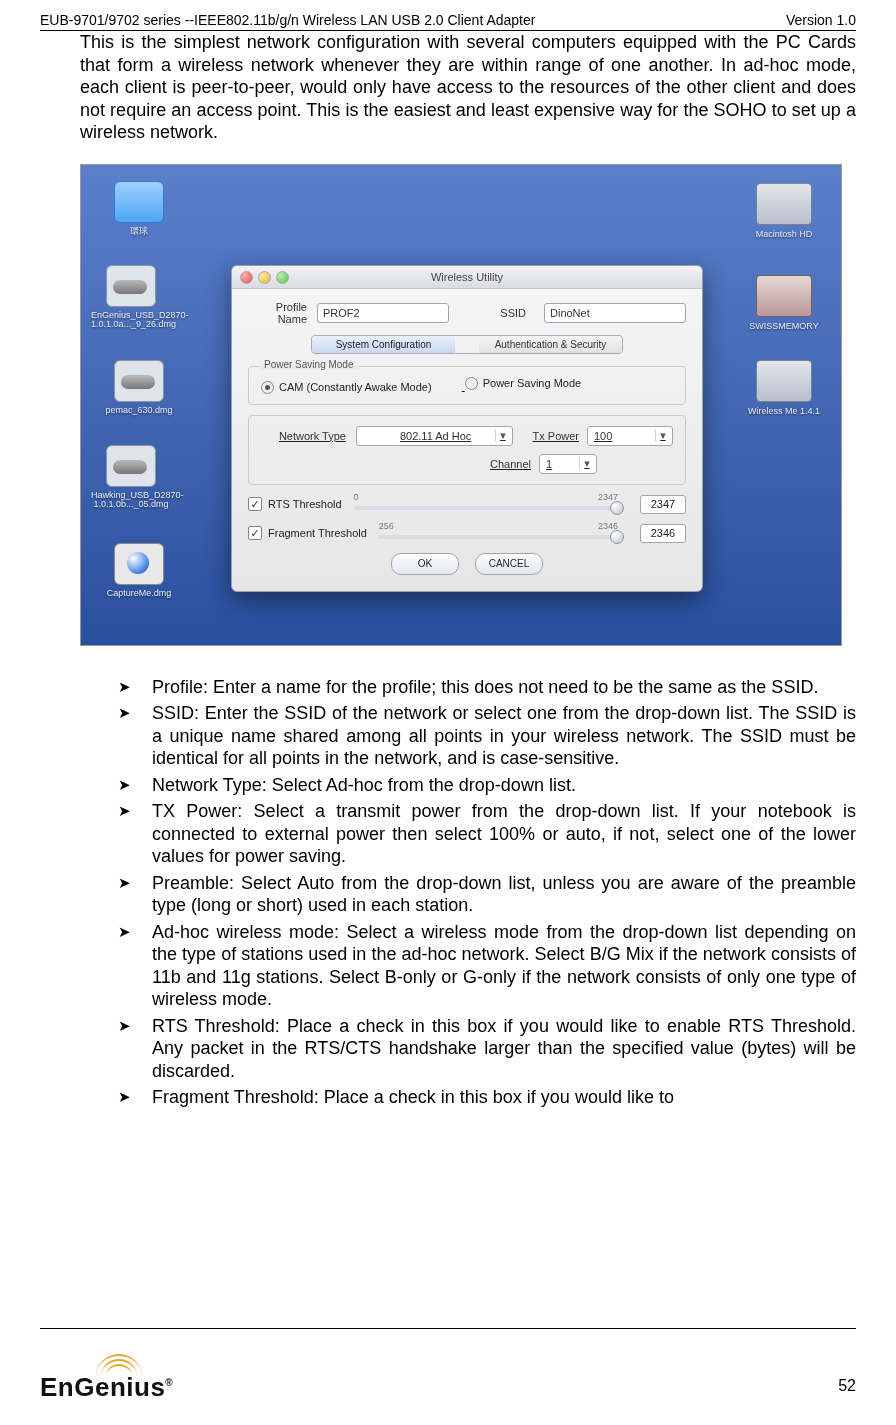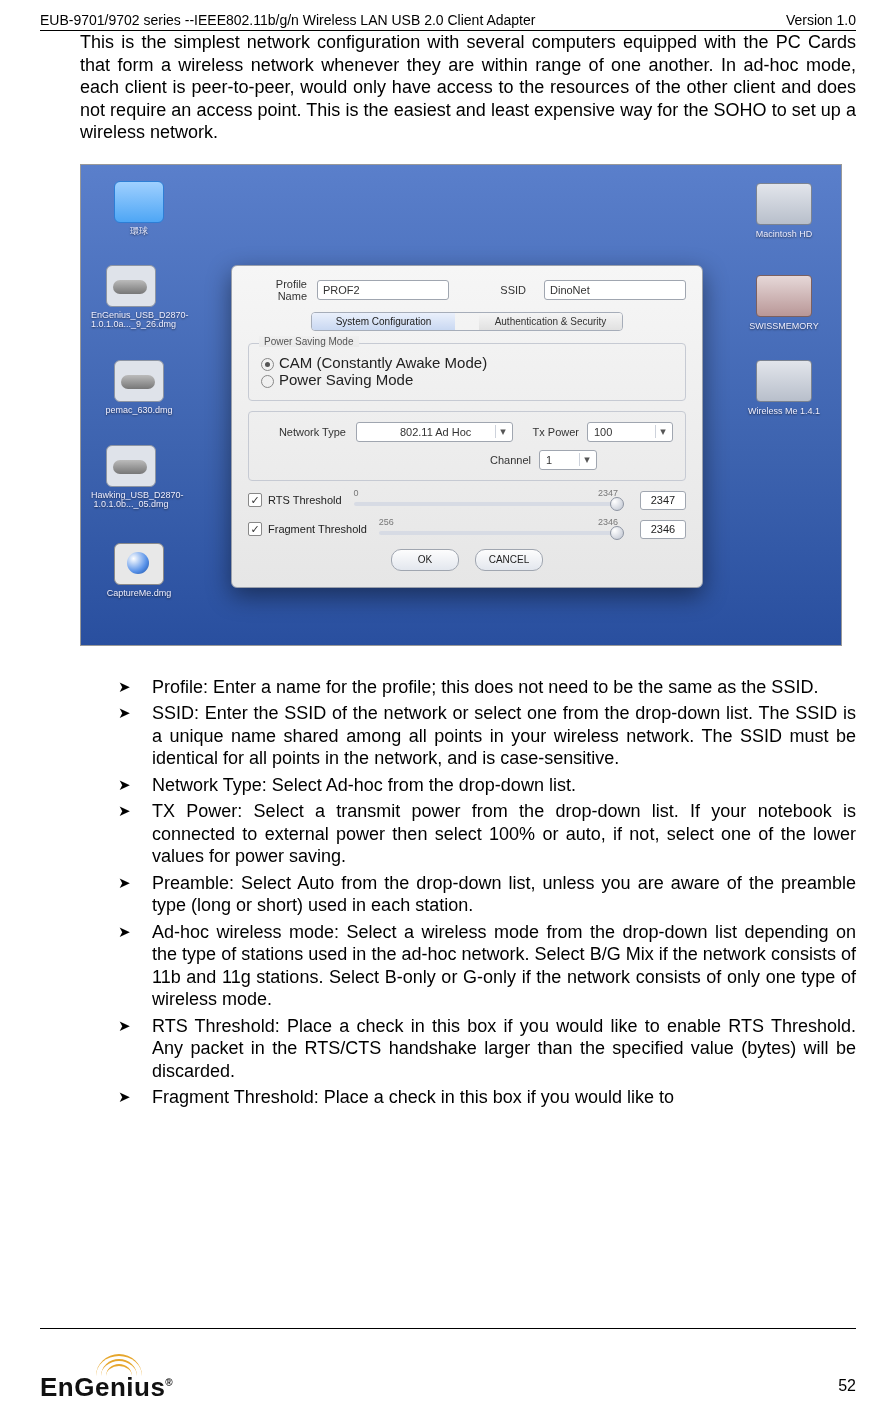--- a/index.html
+++ b/index.html
@@ -115,23 +115,23 @@
   .row label{width:95px;text-align:right;padding-right:10px;}
   .field{
     flex:0 0 120px;height:18px;border:1px solid #a0a6b0;border-radius:3px;background:#fff;
     font-size:11px;padding:0 5px;line-height:18px;
   }
   .ssidlbl{width:40px;text-align:right;margin:0 8px 0 18px;}
   .segctrl{display:flex;justify-content:space-between;margin:6px auto 12px;width:310px;border:1px solid #a6adb9;border-radius:4px;overflow:hidden;font-size:10px;}
   .segctrl div{flex:1;text-align:center;padding:3px 0;}
   .segON{background:linear-gradient(#eaf0fb,#c9d8f2);color:#1a1a1a;}
   .segOFF{background:linear-gradient(#f5f5f5,#e1e1e1);color:#333;margin-left:24px;}
-  .grp{border:1px solid #c6cad3;border-radius:4px;padding:10px 12px 10px;margin-bottom:10px;position:relative;}
+  .grp{border:1px solid #c6cad3;border-radius:4px;padding:10px 12px 10px;margin-bottom:10px;position:relative;text-decoration:underline;}
   .grp .legend{position:absolute;top:-8px;left:10px;background:linear-gradient(#f0f0f0,#eaeaea);padding:0 5px;font-size:10px;color:#555;}
-  .radio{display:inline-flex;align-items:flex-end;gap:5px;margin-right:30px;font-size:15px;}
+  .radio{display:inline-flex;align-items:center;gap:5px;margin-right:30px;font-size:11px;}
   .radio .r{width:11px;height:11px;border:1px solid #888;border-radius:50%;display:inline-flex;align-items:center;justify-content:center;}
   .radio .r.on::after{content:"";width:5px;height:5px;border-radius:50%;background:#555;}
   .combo{height:18px;border:1px solid #a0a6b0;border-radius:3px;background:#fff;display:inline-flex;align-items:center;justify-content:space-between;padding:0 2px 0 6px;font-size:11px;}
   .combo .arrow{width:14px;text-align:center;color:#555;border-left:1px solid #cdd2db;}
   .nt{flex:0 0 110px;padding-left:43px;}
   .tx{flex:0 0 76px;}
   .ch{flex:0 0 48px;}
   .chk{display:inline-flex;align-items:center;gap:6px;font-size:11px;}
   .chk .c{width:12px;height:12px;border:1px solid #888;border-radius:2px;background:#fff;display:inline-flex;align-items:center;justify-content:center;font-size:11px;color:#333;}
   .slider-line{flex:1;height:4px;background:#d7dbe4;border-radius:2px;position:relative;margin-top:7px;}
@@ -207,20 +207,28 @@
           <div class="glyph usb"></div>
           <div>SWISSMEMORY</div>
         </div>
         <div class="disk" style="top: 195px;">
           <div class="glyph hdd"></div>
           <div>Wireless Me 1.4.1</div>
         </div>
       </div>
 
     <div class="util">
+      <div class="titlebar">
+        <div class="tballs">
+          <span class="bRed"></span>
+          <span class="bYel"></span>
+          <span class="bGrn"></span>
+        </div>
+        <span>Wireless Utility</span>
+      </div>
       <div class="content">
         <div class="row">
           <label>Profile Name</label>
           <div class="field">PROF2</div>
           <label class="ssidlbl">SSID</label>
           <div class="field" style="flex:0 0 130px">DinoNet</div>
         </div>
         <div class="segctrl">
           <div class="segON">System Configuration</div>
           <div class="segOFF">Authentication &amp; Security</div>

